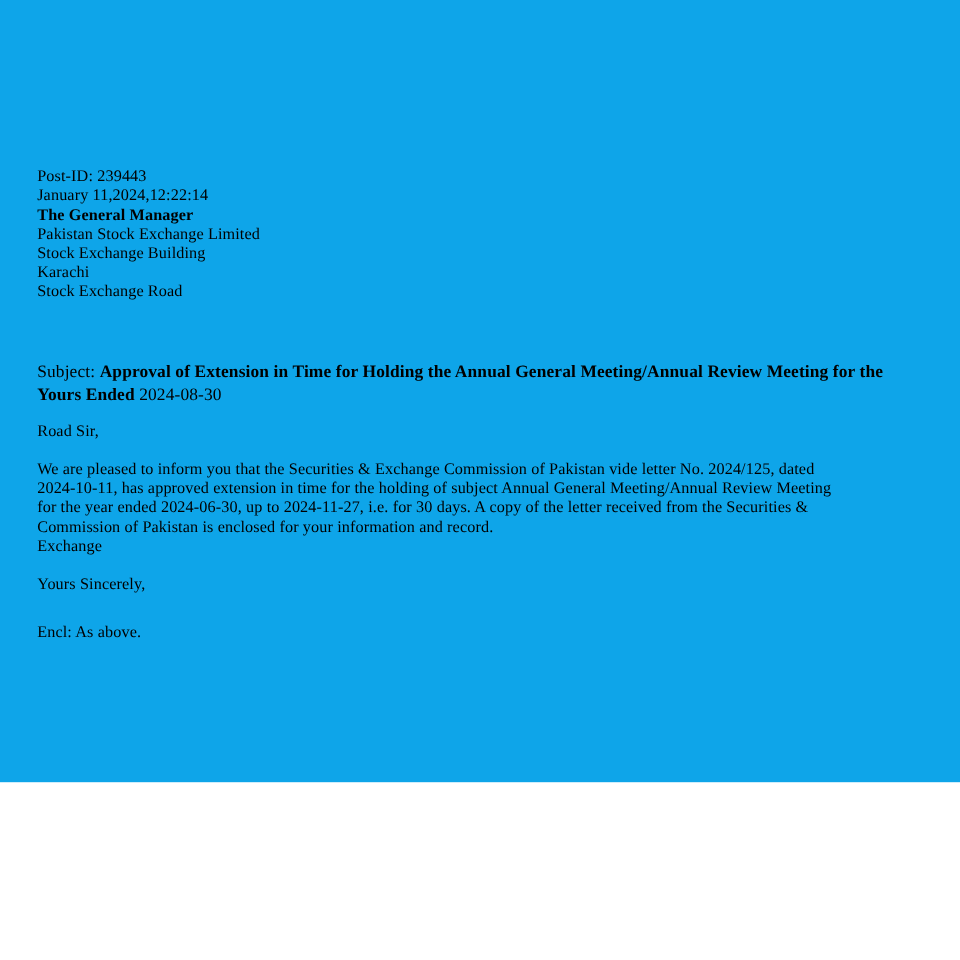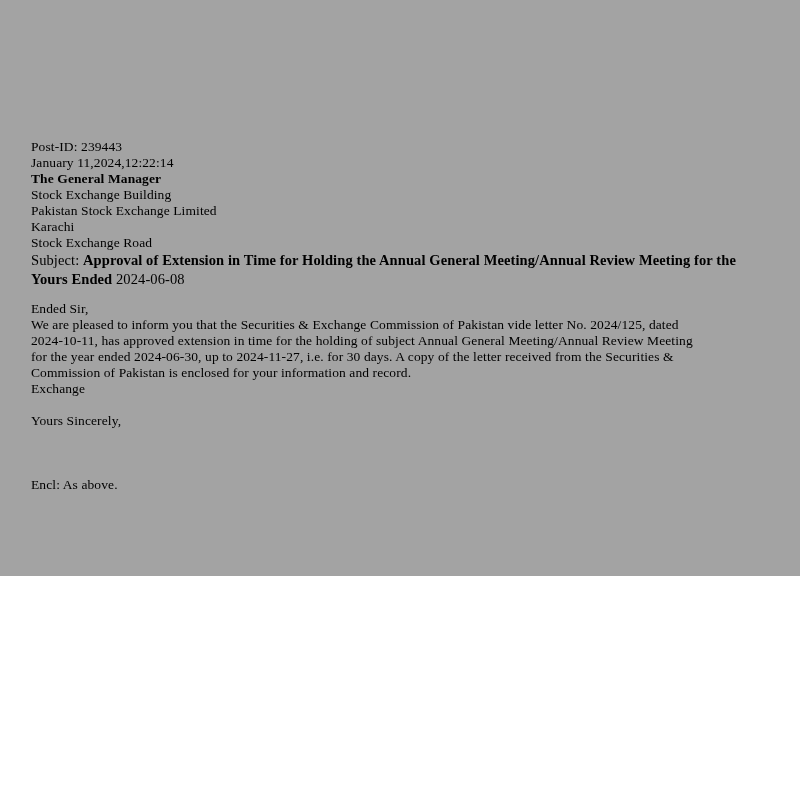--- a/index.html
+++ b/index.html
@@ -7,22 +7,22 @@
     padding: 0;
   }
   body {
     background: #ffffff;
     font-family: "Liberation Serif", serif;
     color: #000000;
   }
   .page {
     position: relative;
     width: 800px;
-    height: 576px;
-    background: #a3a3a3;
+    height: 652px;
+    background: #0ea5e9;
     overflow: hidden;
     font-family: Liberation Serif, serif;
   }
   .content {
     position: absolute;
     left: 31px;
     top: 139px;
     width: 745px;
     font-size: 13.5px;
     line-height: 16px;
@@ -33,63 +33,65 @@
   }
   .meta-block {
     margin: 0;
   }
   .address-block {
   }
   .bold {
     font-weight: bold;
   }
   .subject-block {
+    margin-top: 50px;
     font-size: 14.5px;
     line-height: 19px;
   }
   .subject-block b {
     font-weight: bold;
   }
   .salutation {
     margin-top: 12px;
   }
   .body-paragraph {
+    margin-top: 16px;
   }
   .closing {
     margin-top: 16px;
   }
   .enclosure {
-    margin-top: 48px;
+    margin-top: 24px;
   }
 </style>
 </head>
 <body>
 
 <div class="page">
   <div class="content">
 
     <div class="meta-block">
       <div class="line">Post-ID: 239443</div>
       <div class="line">January 11,2024,12:22:14</div>
     </div>
 
     <div class="address-block">
       <div class="line bold">The General Manager</div>
+      <div class="line">Pakistan Stock Exchange Limited</div>
       <div class="line">Stock Exchange Building</div>
-      <div class="line">Pakistan Stock Exchange Limited</div>
       <div class="line">Karachi</div>
       <div class="line">Stock Exchange Road</div>
     </div>
 
     <div class="subject-block">
       <div class="line"><span>Subject: </span><b>Approval of Extension in Time for Holding the Annual General Meeting/Annual Review Meeting for the</b></div>
-      <div class="line"><b>Yours Ended</b><span> 2024-06-08</span></div>
+      <div class="line"><b>Yours Ended</b><span> 2024-08-30</span></div>
     </div>
 
-    <div class="salutation line">Ended Sir,</div>
+    <div class="salutation line">Road Sir,</div>
 
     <div class="body-paragraph">
       <div class="line">We are pleased to inform you that the Securities &amp; Exchange Commission of Pakistan vide letter No. 2024/125, dated</div>
       <div class="line">2024-10-11, has approved extension in time for the holding of subject Annual General Meeting/Annual Review Meeting</div>
       <div class="line">for the year ended 2024-06-30, up to 2024-11-27, i.e. for 30 days. A copy of the letter received from the Securities &amp;</div>
       <div class="line">Commission of Pakistan is enclosed for your information and record.</div>
       <div class="line">Exchange</div>
     </div>
 
     <div class="closing line">Yours Sincerely,</div>

